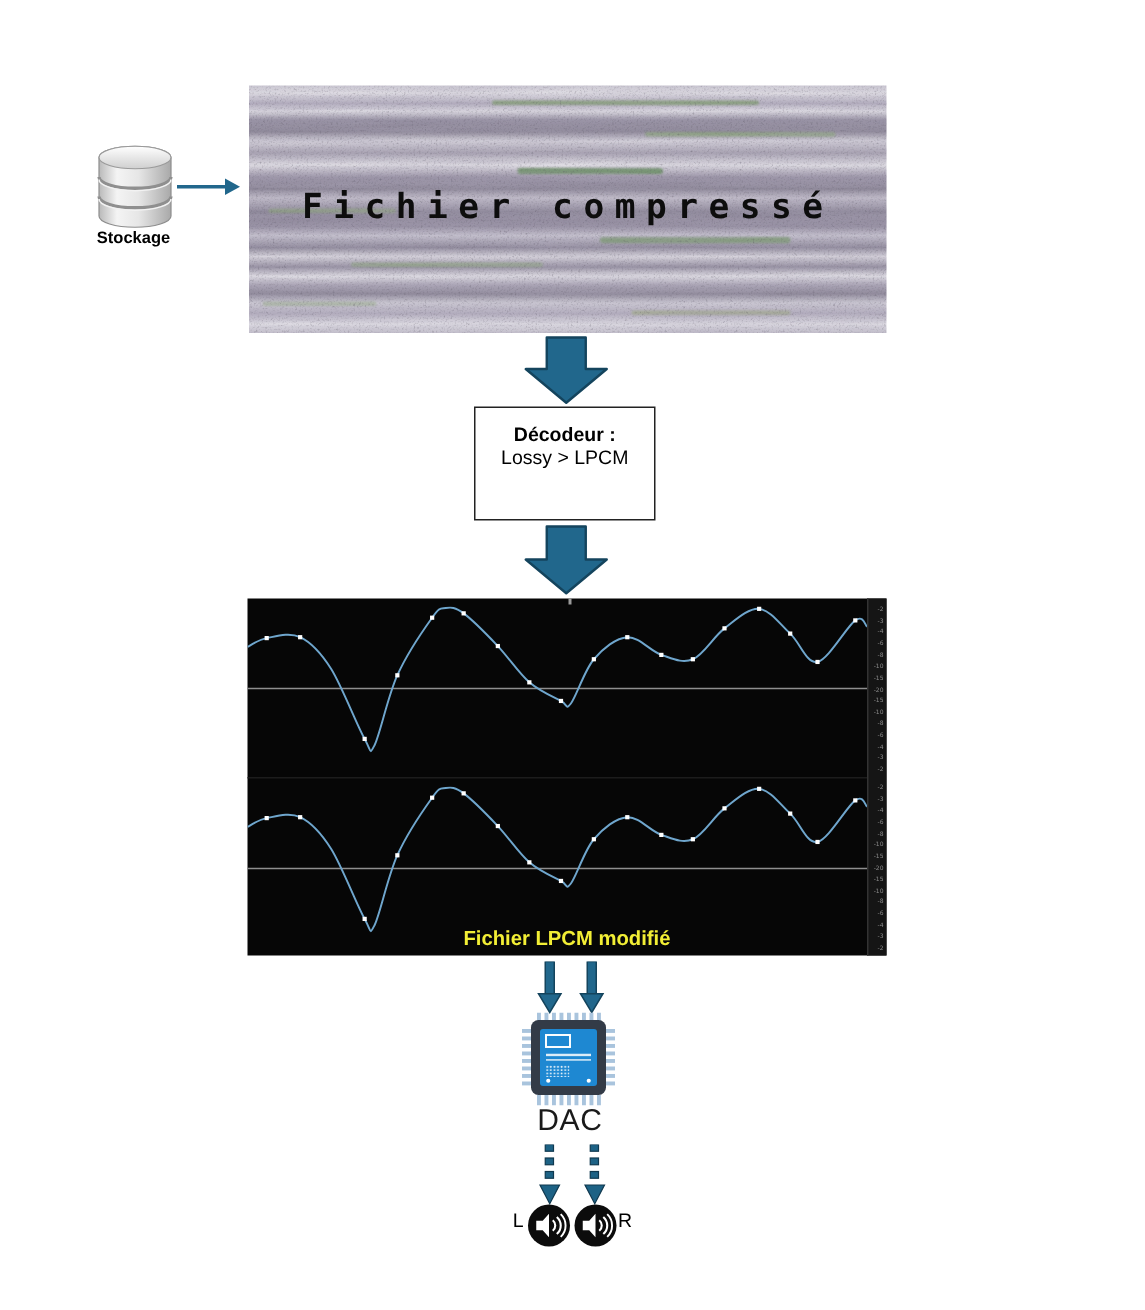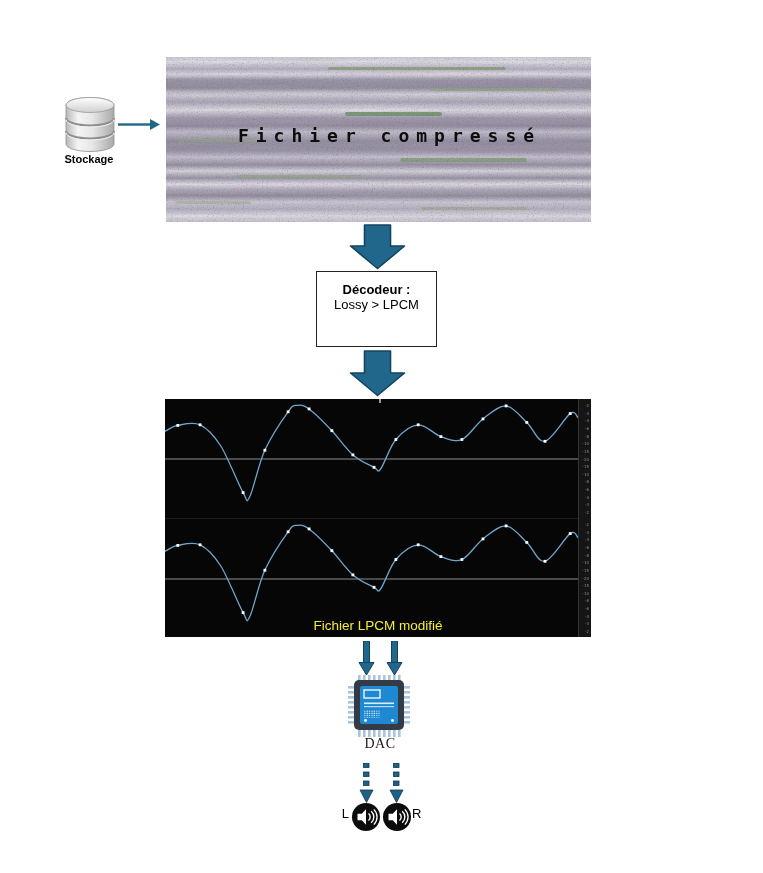--- a/index.html
+++ b/index.html
@@ -14,45 +14,45 @@
   
   .noise-img{left:166px;top:57px;width:425px;height:165px;overflow:hidden;
     background-image:linear-gradient(180deg,
       #cfccd6 0px,#e3e1e7 5px,#b3adbe 12px,#e0dee5 17px,#958fa1 23px,
       #8e8899 31px,#d6d3dc 37px,#a8a2b2 45px,#e3e1e7 53px,#9b94a7 61px,
       #8e8899 69px,#c2bdca 75px,#8f899b 84px,#968fa2 94px,#c6c2cf 100px,
       #908a9c 108px,#d9d6de 114px,#958fa1 121px,#e3e1e7 127px,#aaa4b5 133px,
       #8e8899 139px,#cfccd6 145px,#b3adbe 152px,#e0dee5 159px,#c5c1cd 165px);}
   .noise-img svg.noise-overlay{position:absolute;left:0;top:0;}
   .streak{position:absolute;border-radius:2px;filter:blur(0.7px);}
-  .noise-title{position:absolute;left:11px;top:68px;width:100%;text-align:center;
-    font-family:"DejaVu Sans Mono",monospace;font-weight:bold;font-size:18px;
+  .noise-title{position:absolute;left:0;top:68px;width:100%;text-align:center;
+    font-family:"DejaVu Sans Mono",monospace;font-weight:bold;font-size:23px;
     letter-spacing:7px;color:#0d0d0d;}
 
   
   .decoder-box{left:316px;top:271px;width:121px;height:76px;background:#fff;
     border:1px solid #222;box-sizing:border-box;text-align:center;}
   .decoder-title{margin-top:10px;font-size:13px;font-weight:bold;color:#000;}
   .decoder-sub{font-size:13px;color:#000;}
 
   
   .wave-panel{left:165px;top:399px;width:426px;height:238px;background:#060606;}
   .wave-ch{position:absolute;left:0;width:413px;height:119px;}
   .wave-ch.ch2{top:119px;border-top:1px solid #1c1c1c;box-sizing:border-box;}
   .ruler{position:absolute;right:0;top:0;width:13px;height:238px;background:#151515;
     border-left:1px solid #333;box-sizing:border-box;}
   .ruler-label{position:absolute;right:2px;font-size:4px;line-height:4px;color:#8a8a8a;
     font-family:"DejaVu Sans",sans-serif;}
   .wave-label{position:absolute;left:0;bottom:4px;width:100%;text-align:center;
-    font-size:13.5px;font-weight:400;color:#F2EE35;}
+    font-size:13.5px;font-weight:700;color:#F2EE35;}
   .playhead-tick{position:absolute;left:214px;top:0;width:2px;height:4px;background:#9a9a9a;}
 
   
   .dac-label{left:349px;top:736px;width:62px;text-align:center;
-    font-size:14px;color:#1a1a1a;letter-spacing:0.5px;font-family:Liberation Serif, serif;}
+    font-size:20px;color:#1a1a1a;letter-spacing:0.5px;}
   .out-label{top:806px;font-size:13px;color:#000;}
   .out-label.left{left:337px;width:12px;text-align:right;}
   .out-label.right{left:412px;width:14px;text-align:left;}
 </style>
 </head>
 <body>
 
 <div class="canvas">
 
   <svg class="abs" style="left:64px;top:96px;" width="52" height="58" viewBox="0 0 52 58">

